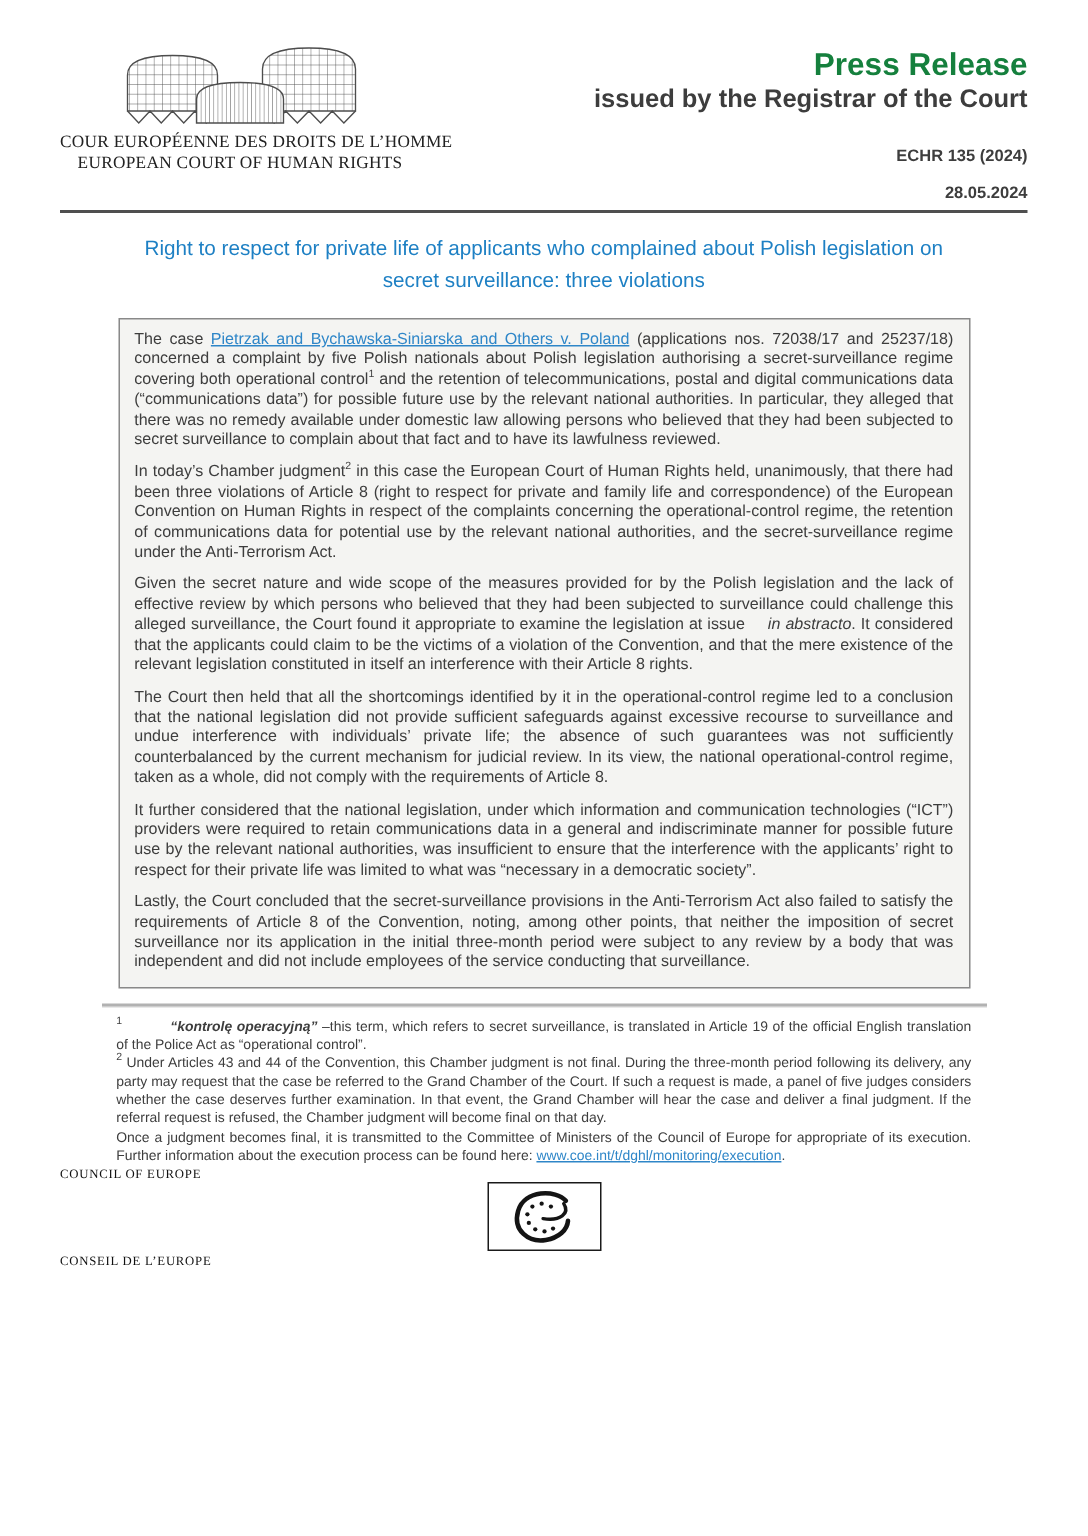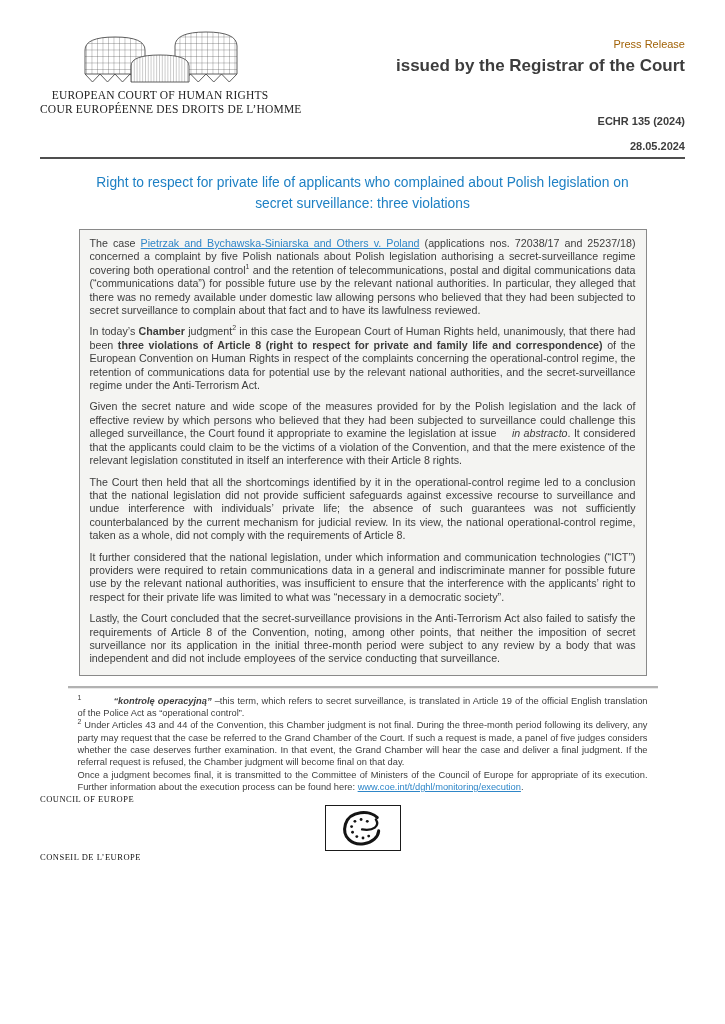--- a/index.html
+++ b/index.html
@@ -11,43 +11,43 @@
   }
   
   .hdr{display:flex;justify-content:space-between;align-items:flex-start;}
   .hdr-left{text-align:center;width:240px;}
   .hdr-left svg{display:block;margin:0 auto;}
   .org-line{
     font-family:"Liberation Serif","DejaVu Serif",serif;
     font-size:11.5px;line-height:14px;color:#222;letter-spacing:0.2px;white-space:nowrap;
   }
   .hdr-right{text-align:right;padding-top:4px;}
-  .pr-title{font-size:11px;font-weight:normal;color:#a16207;line-height:20px;}
+  .pr-title{font-size:21px;font-weight:bold;color:#15803d;line-height:20px;}
   .pr-sub{font-size:17px;font-weight:bold;color:#3d3d3d;margin-top:2px;}
-  .pr-ref{font-size:11px;font-weight:bold;color:#3d3d3d;margin-top:39px;}
+  .pr-ref{font-size:11px;font-weight:bold;color:#3d3d3d;margin-top:22px;}
   .pr-date{font-size:11px;font-weight:bold;color:#3d3d3d;margin-top:13px;}
   .hdr-rule{border:none;border-top:2px solid #4f4f4f;margin:5px 0 0;}
   
   .doc-title{
     text-align:center;color:#1e80c4;font-size:13.8px;font-weight:normal;
     line-height:21px;max-width:552px;margin:13px auto 0;
   }
   
   .summary-box{
     width:568px;box-sizing:border-box;margin:15px auto 0;
     background:#f4f4f2;border:1px solid #898989;padding:7px 10px 9px;
   }
   .summary-box p{
     margin:0 0 8px;font-size:10.7px;line-height:13.4px;
     text-align:justify;color:#3d3d3d;
   }
   .summary-box p:last-child{margin-bottom:0;}
   .lnk{color:#2e86c8;text-decoration:underline;cursor:pointer;}
   sup{font-size:7px;line-height:0;vertical-align:super;}
-  .b{font-weight:bold;}
+  .b{font-weight:normal;}
   .i{font-style:italic;padding-left:12px;}
   .bi{font-weight:bold;font-style:italic;margin-left:29px;}
   
   .fn-rule{width:590px;height:2px;background:#b2b2b2;border:0;margin:10px auto 0;box-shadow:0 1px 0 #e9e9e9;}
   .footnotes{width:570px;margin:7px auto 0;}
   .footnotes p{margin:0;font-size:9.3px;line-height:12.3px;text-align:justify;color:#3d3d3d;}
   
   .coe{margin-top:1px;text-align:left;}
   .coe-caption{
     font-family:"Liberation Serif","DejaVu Serif",serif;
@@ -77,22 +77,22 @@
 
         <path d="M10 44 L10 20 Q10 7 40 7 Q70 7 70 20 L70 44 Z" fill="url(#bgrid)" stroke="#4d4d4d" stroke-width="0.9"></path>
         <path d="M10 44 l7.5 8 l7.5 -8 l7.5 8 l7.5 -8 l7.5 8 l7.5 -8 l7.5 8 l7.5 -8" fill="none" stroke="#4d4d4d" stroke-width="0.9"></path>
 
         <path d="M100 44 L100 16 Q100 2 131 2 Q162 2 162 16 L162 44 Z" fill="url(#bgrid)" stroke="#4d4d4d" stroke-width="0.9"></path>
         <path d="M100 44 l7.75 8 l7.75 -8 l7.75 8 l7.75 -8 l7.75 8 l7.75 -8 l7.75 8 l7.75 -8" fill="none" stroke="#4d4d4d" stroke-width="0.9"></path>
 
         <path d="M56 52 L56 36 Q56 25 85 25 Q114 25 114 36 L114 52 Z" fill="#ffffff"></path>
         <path d="M56 52 L56 36 Q56 25 85 25 Q114 25 114 36 L114 52 Z" fill="url(#bstripe)" stroke="#4d4d4d" stroke-width="0.9"></path>
       </svg>
+      <div class="org-line">COUR EUROPÉENNE DES DROITS DE L’HOMME</div>
       <div class="org-line">EUROPEAN COURT OF HUMAN RIGHTS</div>
-      <div class="org-line">COUR EUROPÉENNE DES DROITS DE L’HOMME</div>
     </div>
 
     <div class="hdr-right">
       <div class="pr-title">Press Release</div>
       <div class="pr-sub">issued by the Registrar of the Court</div>
       <div class="pr-ref">ECHR 135 (2024)</div>
       <div class="pr-date">28.05.2024</div>
     </div>
   </div>
   <hr class="hdr-rule">

